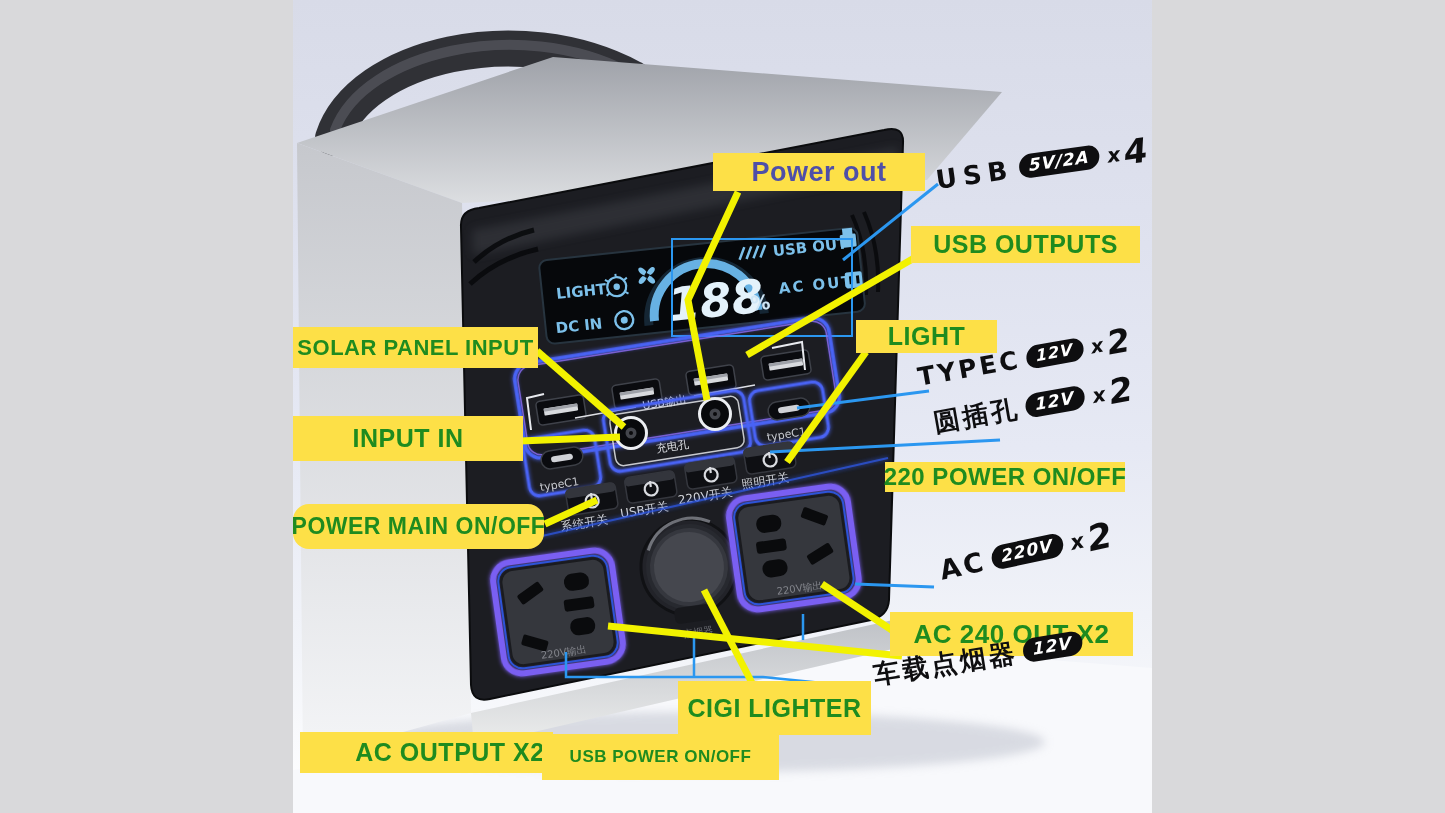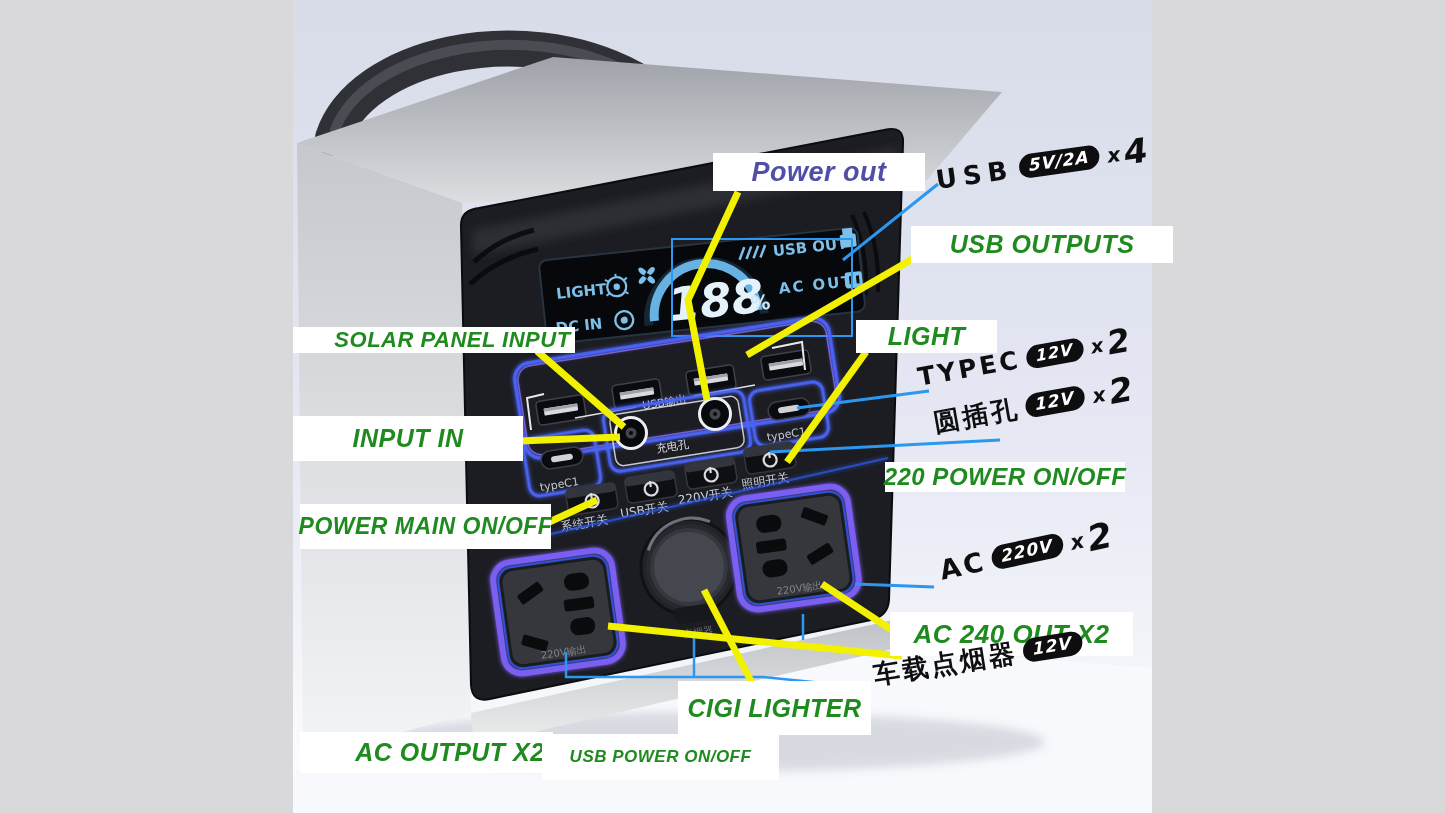--- a/index.html
+++ b/index.html
@@ -2,30 +2,30 @@
 <html><head>
 <meta charset="utf-8">
 <style>
   html,body{margin:0;padding:0;}
   body{width:1445px;height:813px;position:relative;overflow:hidden;
        background:#d9d9db;font-family:"Liberation Sans",sans-serif;}
   #photo-area{position:absolute;left:293px;top:0;width:859px;height:813px;
        background:linear-gradient(180deg,#d8dbe8 0%,#dfe2ef 30%,#e6e9f4 55%,#f2f4f9 80%,#ffffff 100%);}
   #scene-svg{position:absolute;left:0;top:0;z-index:2;}
   
-  .lbl{position:absolute;background:#ffffff;color:#1f8b1f;font-weight:bold;
+  .lbl{position:absolute;background:#fde047;color:#1f8b1f;font-weight:bold;
        display:flex;align-items:center;justify-content:center;white-space:nowrap;
-       z-index:4;letter-spacing:.5px;font-family:"Liberation Sans",sans-serif;font-style:italic;}
+       z-index:4;letter-spacing:.5px;font-family:"Liberation Sans",sans-serif;}
   #lb-power-out{left:713px;top:153px;width:212px;height:38px;color:#4f4fa8;font-size:27px;}
-  #lb-usb-outputs{left:911px;top:226px;width:262px;height:37px;font-size:25px;}
+  #lb-usb-outputs{left:911px;top:226px;width:229px;height:37px;font-size:25px;}
   #lb-light{left:856px;top:320px;width:141px;height:33px;font-size:25px;}
-  #lb-solar{left:293px;top:327px;width:245px;height:26px;font-size:22px;padding-left:37px;}
+  #lb-solar{left:293px;top:327px;width:245px;height:41px;font-size:22px;}
   #lb-charge-in{left:293px;top:416px;width:230px;height:45px;font-size:25px;}
   #lb-220-power{left:885px;top:462px;width:240px;height:30px;font-size:24px;}
-  #lb-power-main{left:300px;top:504px;width:251px;height:45px;font-size:23px;}
+  #lb-power-main{left:293px;top:504px;width:251px;height:45px;font-size:23px;border-radius:16px;}
   #lb-ac-240{left:890px;top:612px;width:243px;height:44px;font-size:26px;}
   #lb-cigi{left:678px;top:681px;width:193px;height:54px;font-size:25px;}
   #lb-ac-output{left:300px;top:732px;width:206px;height:41px;font-size:25px;padding-left:47px;}
   #lb-usb-power{left:518px;top:734px;width:237px;height:46px;font-size:17px;margin-left:24px;}
   
   .spec{position:absolute;z-index:4;color:#0e0e10;font-weight:bold;white-space:nowrap;
         display:flex;align-items:center;gap:6px;transform-origin:left center;
         font-family:"DejaVu Sans","Liberation Sans",sans-serif;}
   .spec .badge{background:#0e0e10;color:#ffffff;border-radius:16px;padding:1px 10px 2px;
         font-style:italic;letter-spacing:1px;transform:skewX(-6deg);line-height:1.25;}

